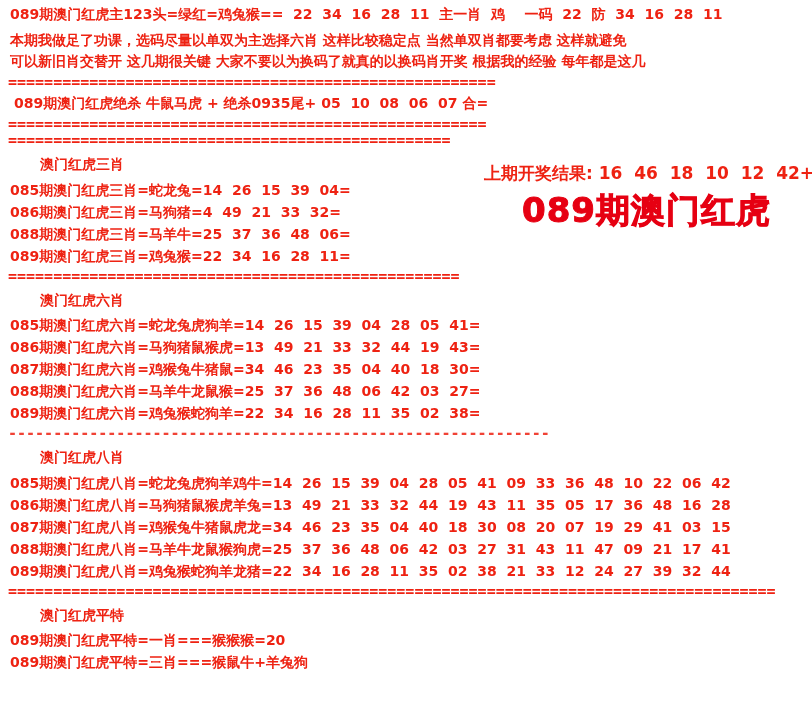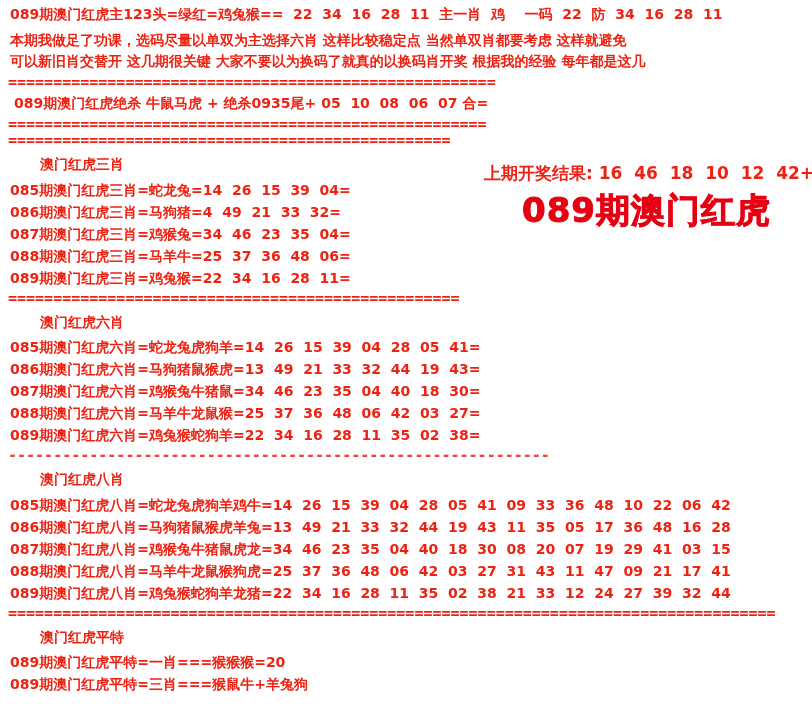--- a/index.html
+++ b/index.html
@@ -91,21 +91,20 @@
   <div class="line juesha">089期澳门红虎绝杀 牛鼠马虎 + 绝杀0935尾+ 05  10  08  06  07 合=</div>
 
   <div class="sep">=====================================================</div>
   <div class="sep">=================================================</div>
 
   <div>
     <div class="line section-title">澳门红虎三肖</div>
     <div class="rows">
       <div class="line">085期澳门红虎三肖=蛇龙兔=14  26  15  39  04=</div>
       <div class="line">086期澳门红虎三肖=马狗猪=4  49  21  33  32=</div>
-      <div class="line">087期澳门红虎三肖=鸡猴兔=34  46  23  35  04=</div>
       <div class="line">088期澳门红虎三肖=马羊牛=25  37  36  48  06=</div>
       <div class="line">089期澳门红虎三肖=鸡兔猴=22  34  16  28  11=</div>
     </div>
   </div>
 
   <div class="sep">==================================================</div>
 
   <div>
     <div class="line section-title">澳门红虎六肖</div>
     <div class="rows">

